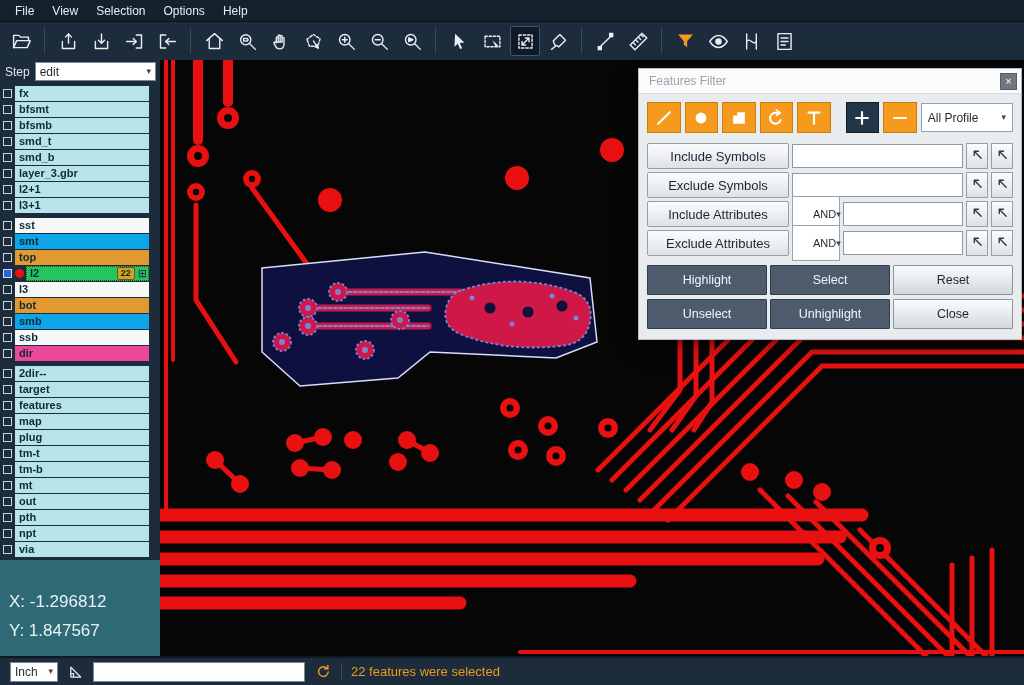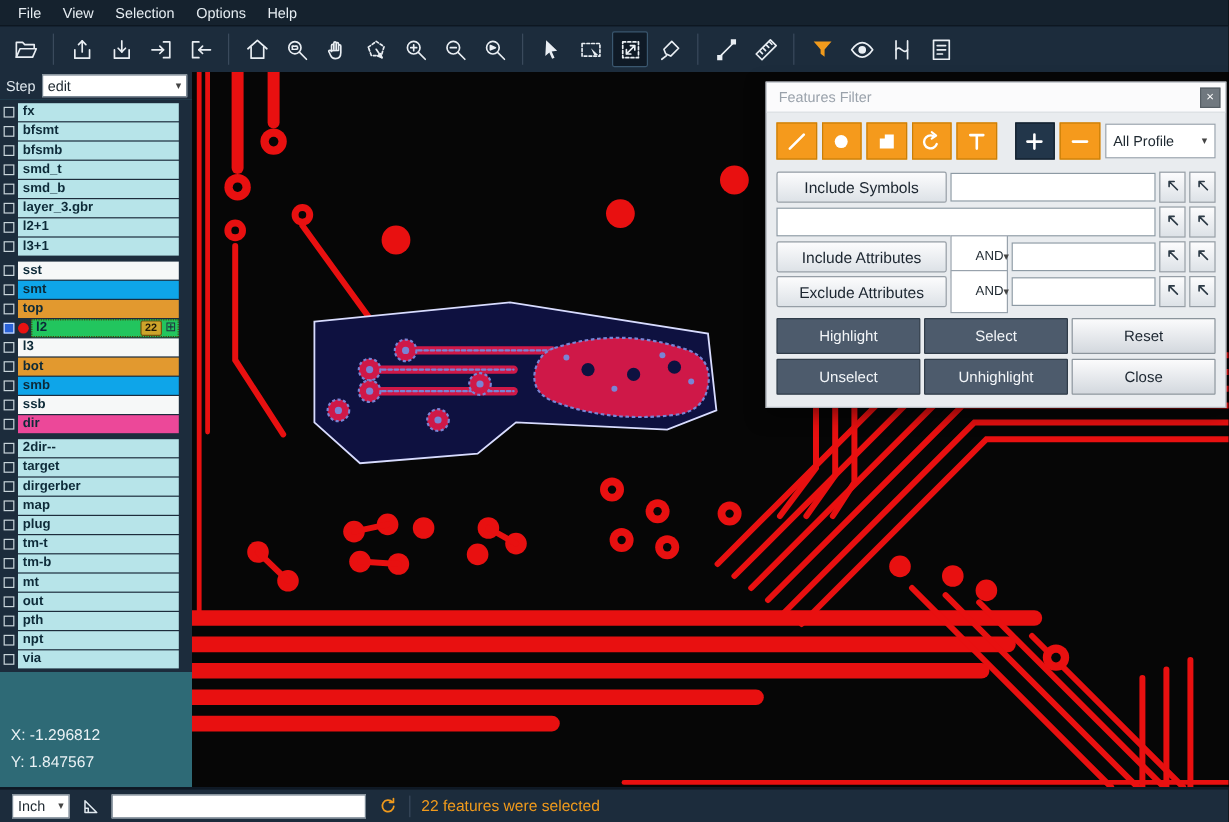--- a/index.html
+++ b/index.html
@@ -34,21 +34,21 @@
   .cb.checked{background:#2a62d8;border-color:#cfe0ff}
   .ldot{width:9px;height:9px;border-radius:50%;background:#e81212;flex:0 0 auto;margin-right:2px}
   .lbar{flex:1;height:15px;margin-right:11px;display:flex;align-items:center;padding:0 2px 0 4px;gap:3px;min-width:0}
   .lbar.sel{outline:1px dotted #4a3c08;outline-offset:-1px}
   .lname{font-size:11px;font-weight:bold;color:#0d2a38;line-height:1;white-space:nowrap}
   .lbadge{margin-left:auto;background:#cda42b;border:1px solid #6e5510;font-size:9px;font-weight:bold;padding:0 3px;color:#221b06;border-radius:2px;line-height:11px}
   .lgrid{font-size:11px;color:#203040;line-height:1}
   .lgap{height:4px}
   .c-cyan{background:#b7e4e9}.c-white{background:#f6f8f8}.c-green{background:#0ea5e9}
   .c-orange{background:#e2992f}.c-gold{background:#22c55e}.c-gray{background:#ec4899}
-  .coords{position:absolute;left:9px;bottom:10px;color:#eaf2f5;font-size:13px;line-height:1.7}
+  .coords{position:absolute;left:9px;bottom:10px;color:#eaf2f5;font-size:17px;line-height:1.7}
 
   
   .dialog{position:absolute;left:638px;top:68px;width:384px;background:#e9ecef;border:1px solid #b4bac0;box-shadow:0 5px 16px rgba(0,0,0,.5)}
   .dtitle{height:25px;background:#fbfbfc;display:flex;align-items:center;padding:0 4px 0 10px;border-bottom:1px solid #d8dce0}
   .dtitle-text{color:#9aa2ab;font-size:12px;flex:1}
   .dclose{width:17px;height:17px;background:#70787f;color:#fff;font-size:11px;line-height:1;display:flex;align-items:center;justify-content:center;border:1px solid #565e65}
   .dbody{padding:8px 8px 10px}
   .tools{display:flex;gap:4px;align-items:center}
   .tool-slot{display:contents}
   .dtool{width:35px;height:31px;background:#f59a1c;border:1px solid #c97f08;color:#fff;display:flex;align-items:center;justify-content:center}
@@ -532,21 +532,21 @@
         </div>
         <div class="lrow">
           <span class="cb"></span>
           <span class="lbar c-cyan">
             <span class="lname">target</span>
           </span>
         </div>
         <div class="lrow">
           <span class="cb"></span>
           <span class="lbar c-cyan">
-            <span class="lname">dirgerber</span>
+            <span class="lname">features</span>
           </span>
         </div>
         <div class="lrow">
           <span class="cb"></span>
           <span class="lbar c-cyan">
             <span class="lname">map</span>
           </span>
         </div>
         <div class="lrow">
           <span class="cb"></span>
@@ -672,20 +672,21 @@
                   <path d="M12.5 12.5L4 4M4 4h5.2M4 4v5.2" stroke-width="1.7"></path>
                 </svg></span>
             </button>
             <button class="mini">
               <span><svg viewBox="0 0 16 16" width="13" height="13" fill="none" stroke="currentColor" stroke-width="1.6" stroke-linecap="round" stroke-linejoin="round">
                   <path d="M12.5 12.5L4 4M4 4h5.2M4 4v5.2" stroke-width="1.7"></path>
                 </svg></span>
             </button>
           </div>
           <div class="frow">
+            <button class="flabel">Exclude Symbols</button>
             <input class="finput" style="">
             <button class="mini">
               <span><svg viewBox="0 0 16 16" width="13" height="13" fill="none" stroke="currentColor" stroke-width="1.6" stroke-linecap="round" stroke-linejoin="round">
                   <path d="M12.5 12.5L4 4M4 4h5.2M4 4v5.2" stroke-width="1.7"></path>
                 </svg></span>
             </button>
             <button class="mini">
               <span><svg viewBox="0 0 16 16" width="13" height="13" fill="none" stroke="currentColor" stroke-width="1.6" stroke-linecap="round" stroke-linejoin="round">
                   <path d="M12.5 12.5L4 4M4 4h5.2M4 4v5.2" stroke-width="1.7"></path>
                 </svg></span>

